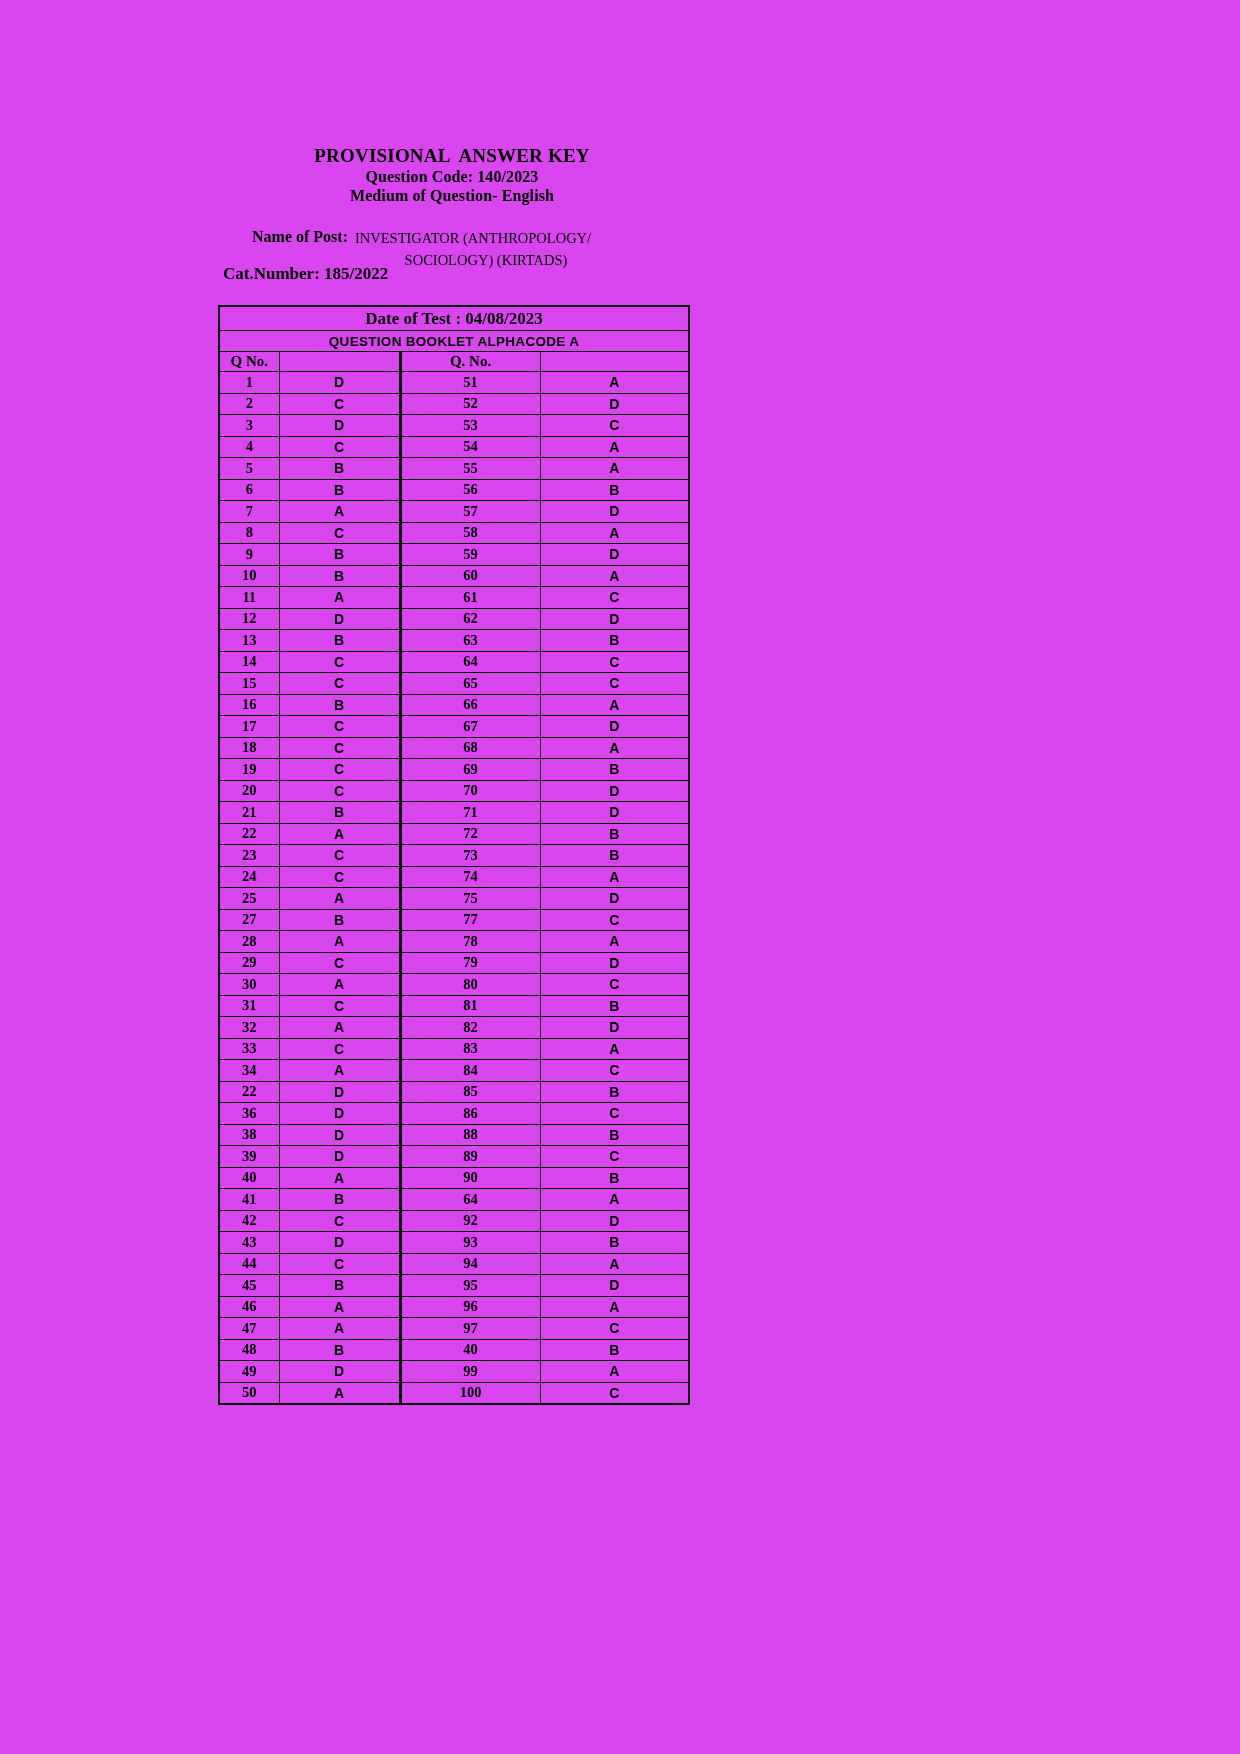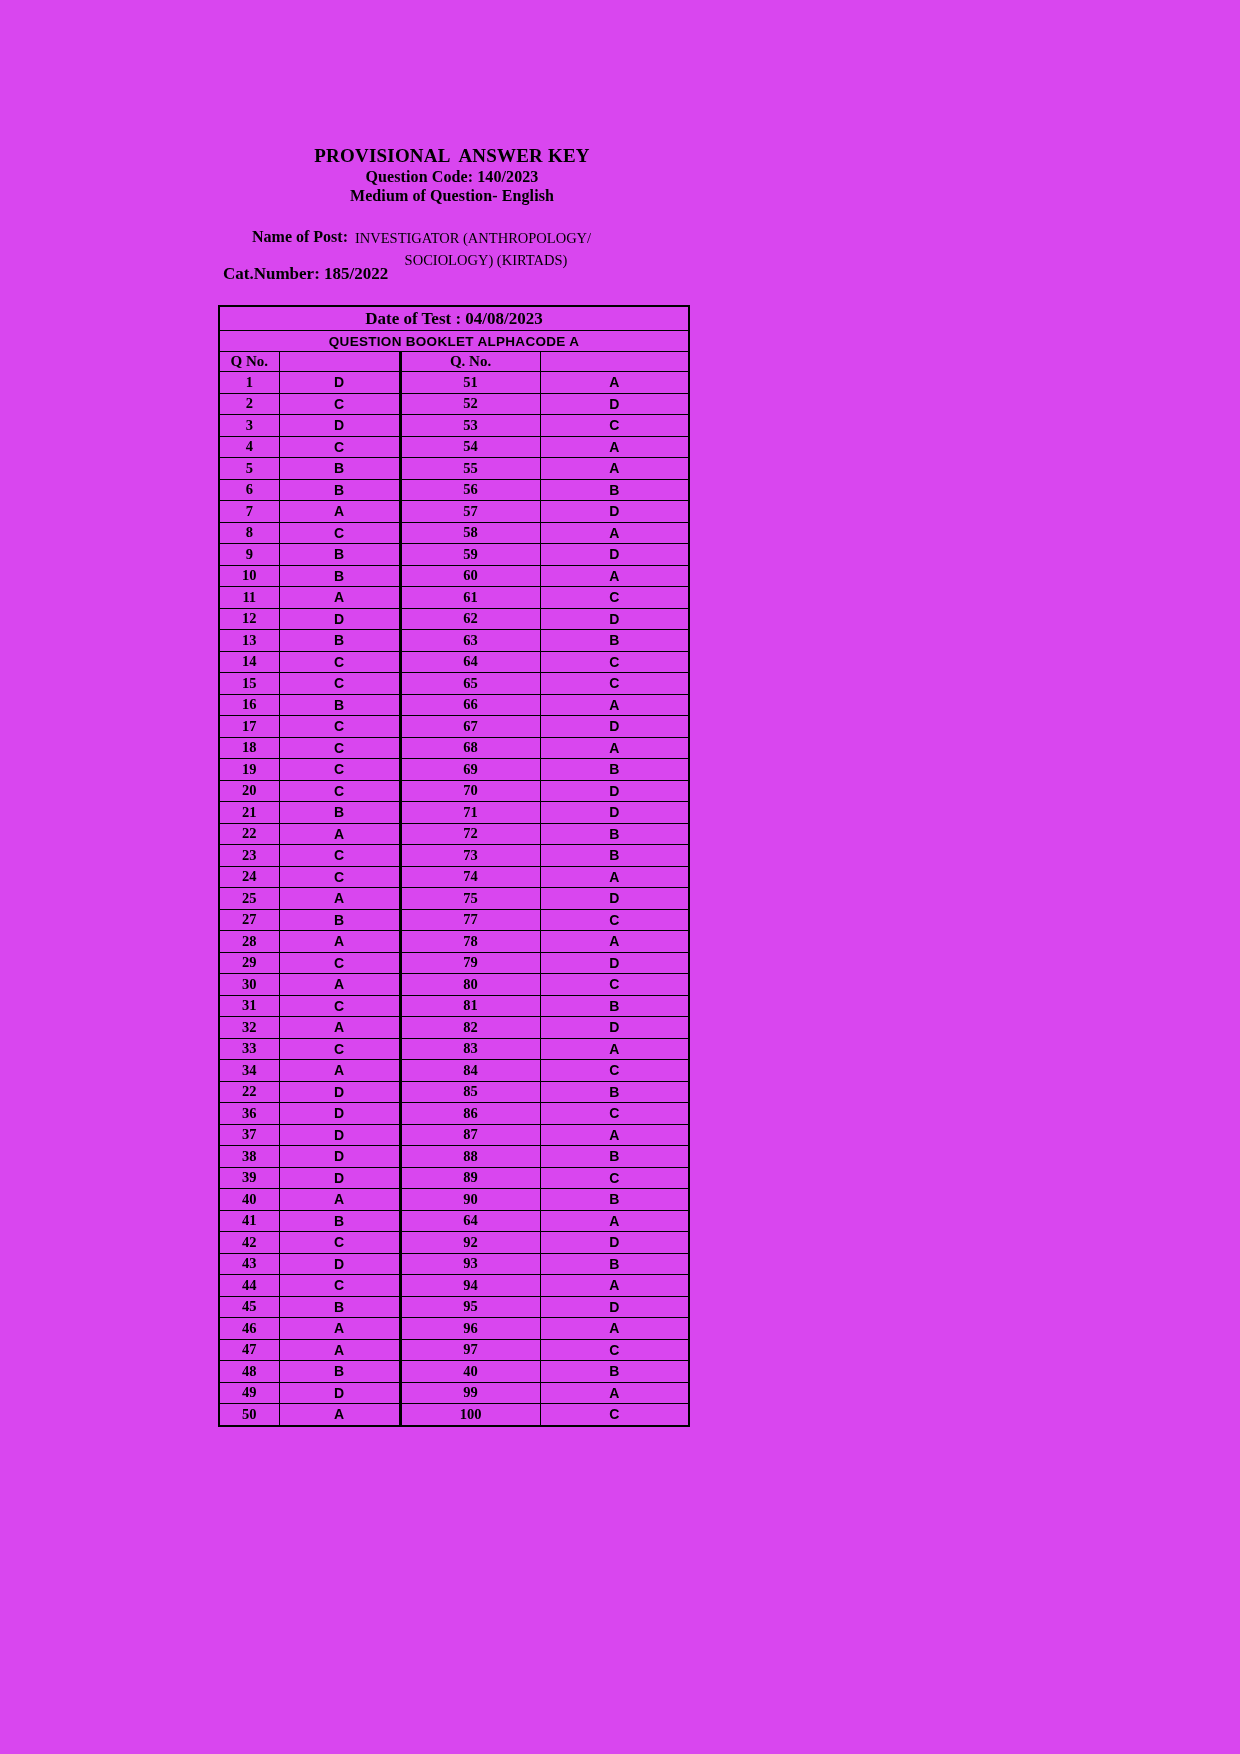--- a/index.html
+++ b/index.html
@@ -373,26 +373,20 @@
           <td class="qnum">85</td>
           <td class="ans">B</td>
         </tr>
         <tr>
           <td class="qnum">36</td>
           <td class="ans">D</td>
           <td class="qnum">86</td>
           <td class="ans">C</td>
         </tr>
         <tr>
-          <td class="qnum">37</td>
-          <td class="ans">D</td>
-          <td class="qnum">87</td>
-          <td class="ans">A</td>
-        </tr>
-        <tr>
           <td class="qnum">38</td>
           <td class="ans">D</td>
           <td class="qnum">88</td>
           <td class="ans">B</td>
         </tr>
         <tr>
           <td class="qnum">39</td>
           <td class="ans">D</td>
           <td class="qnum">89</td>
           <td class="ans">C</td>

